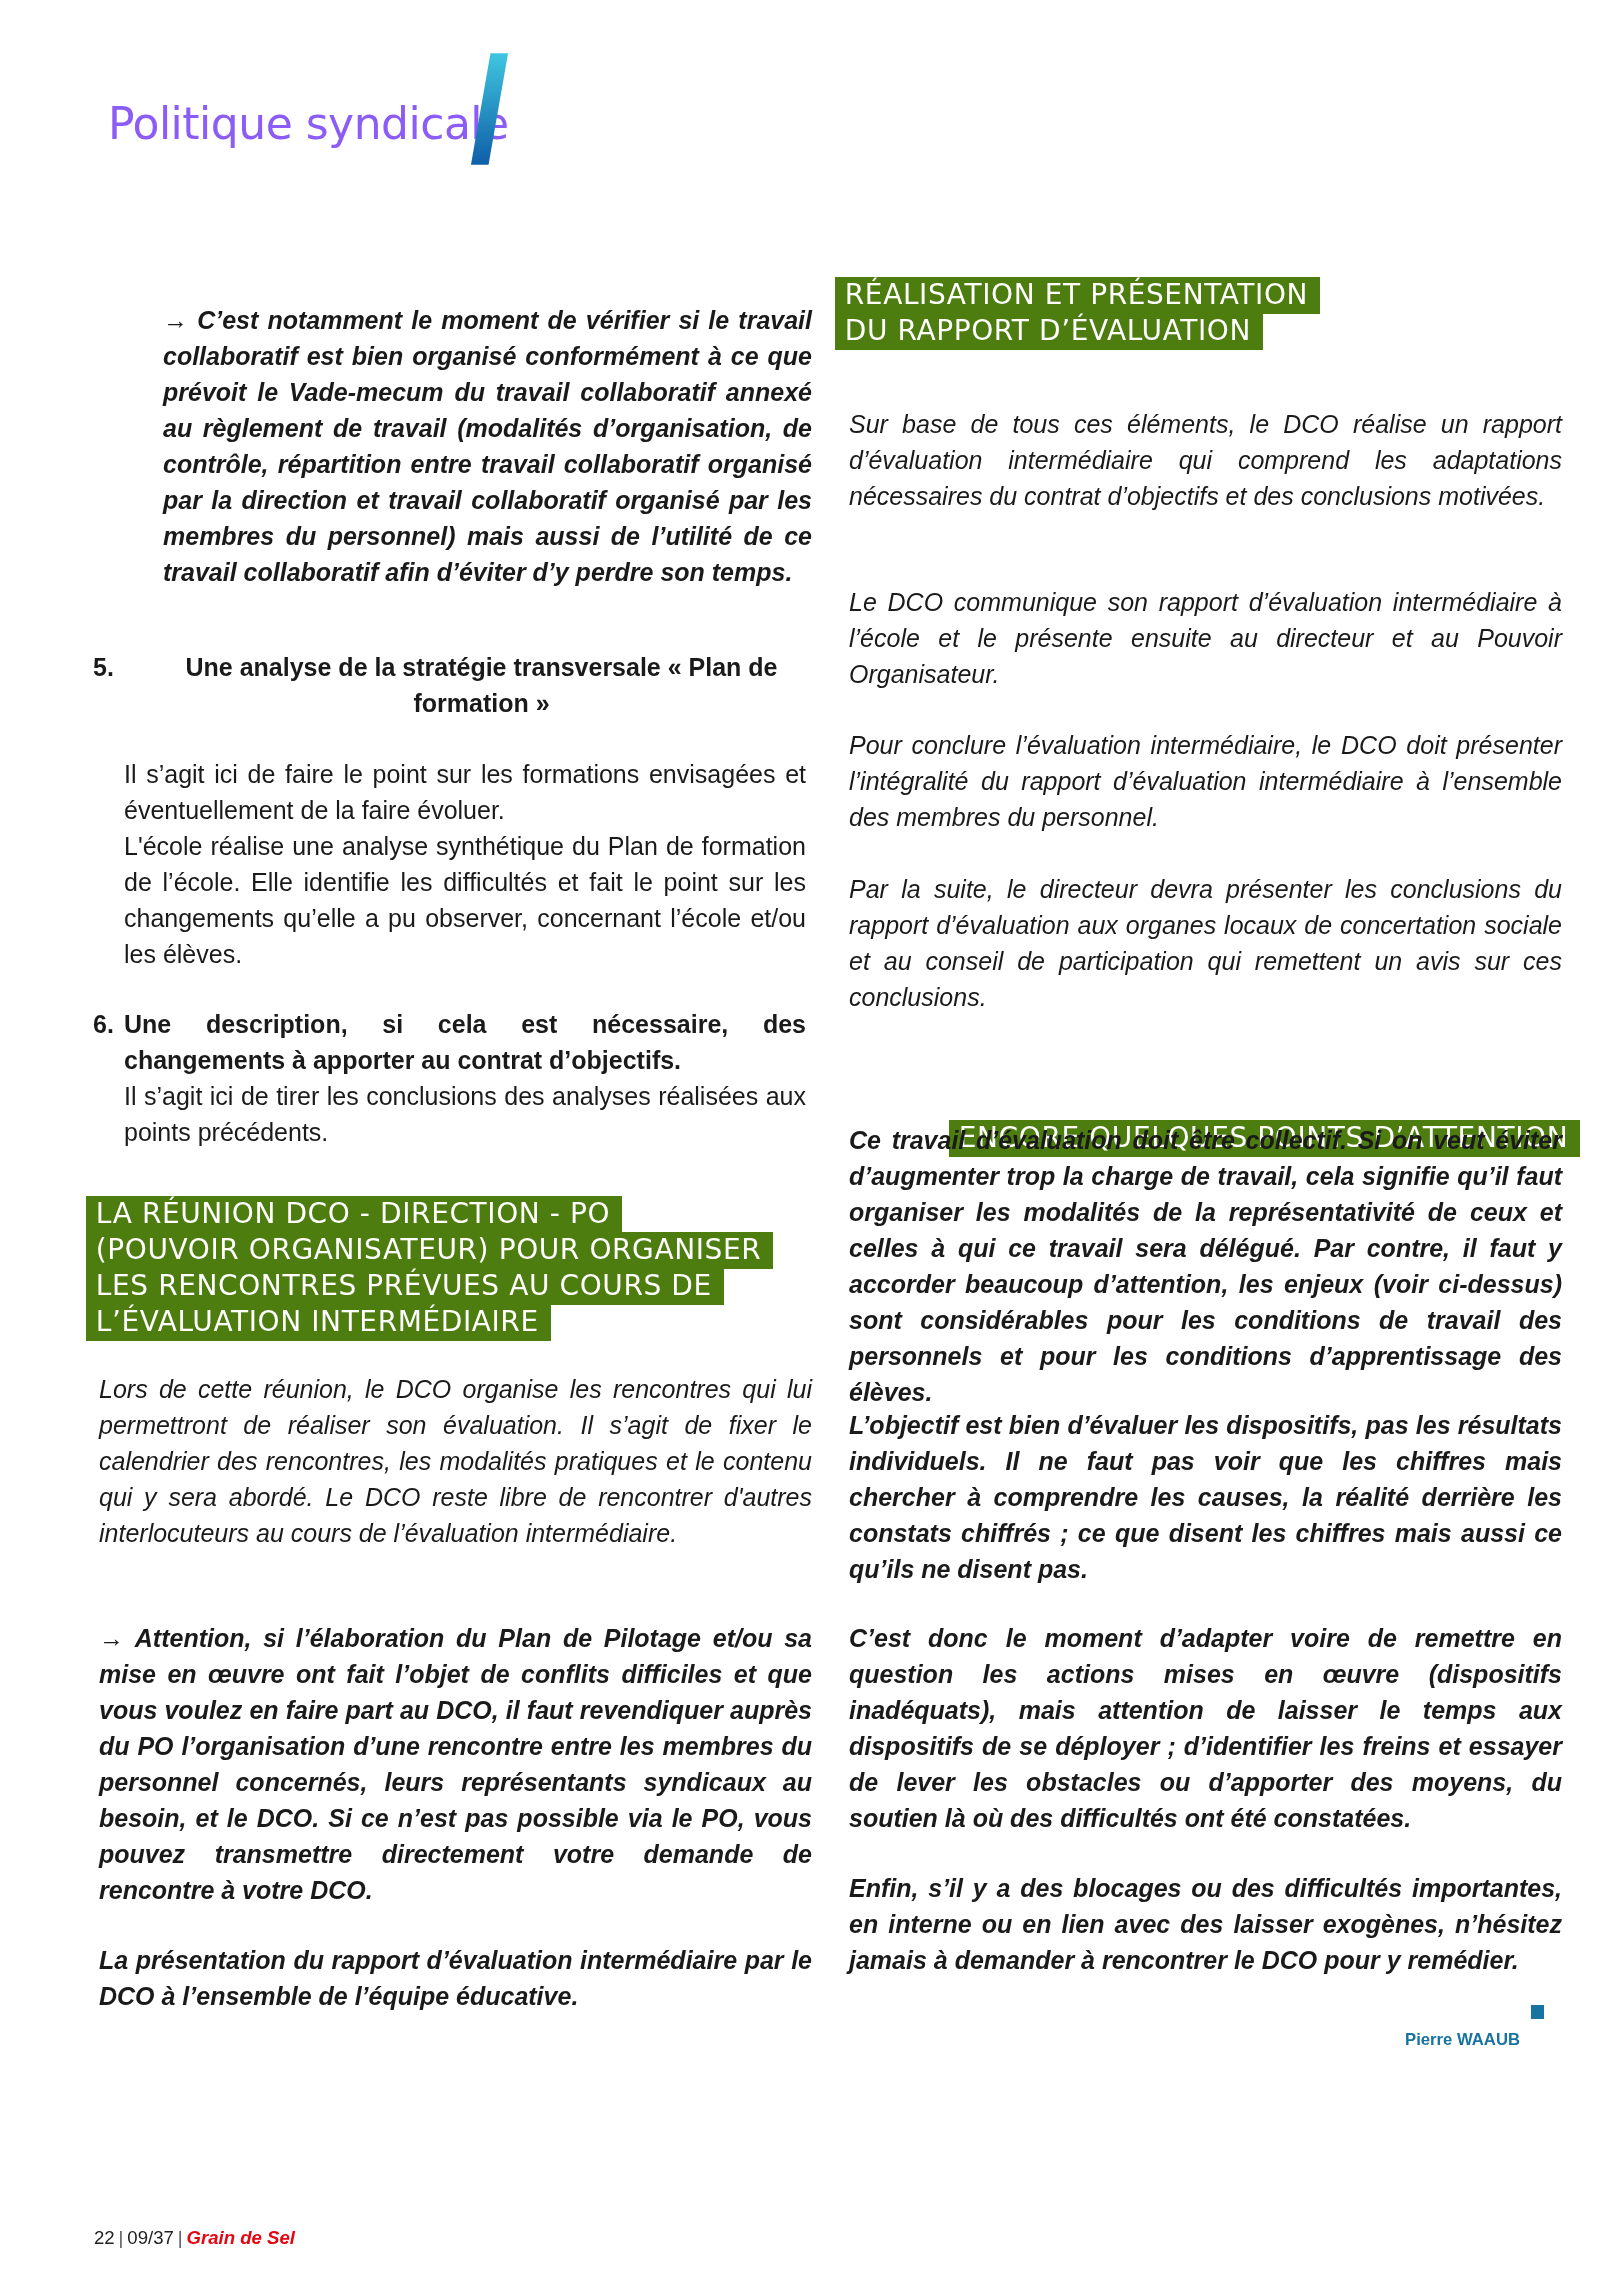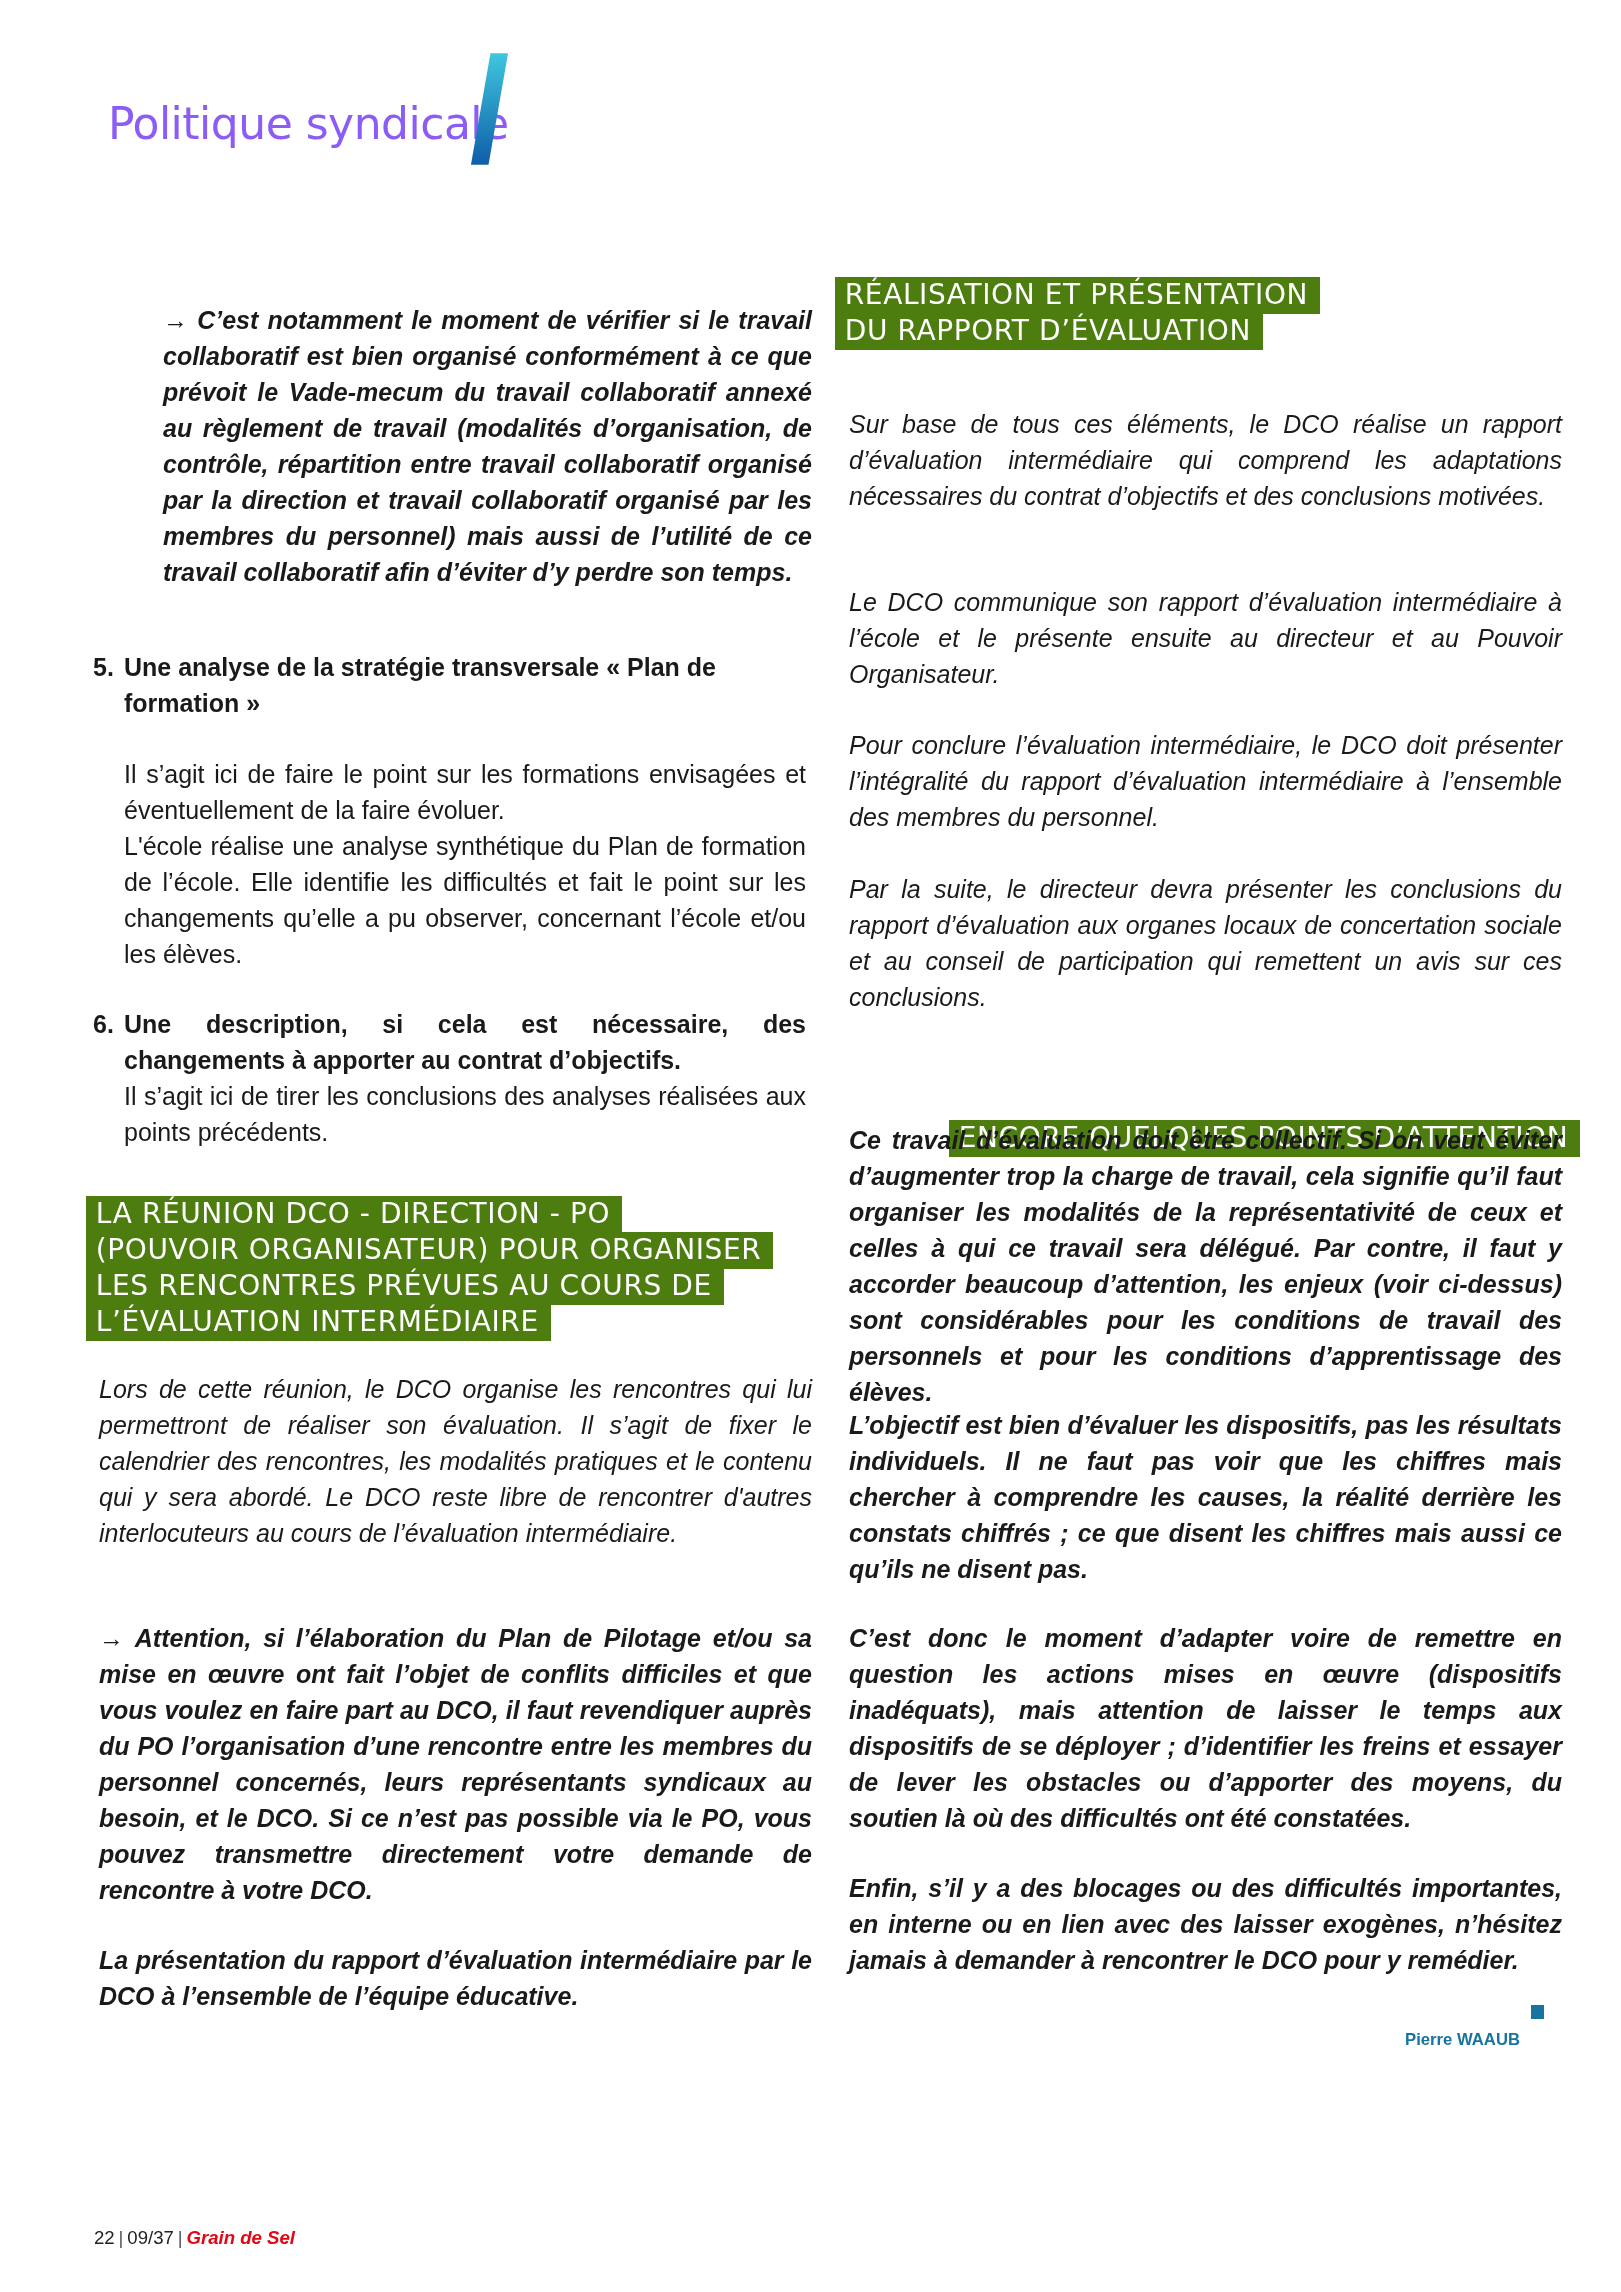--- a/index.html
+++ b/index.html
@@ -39,21 +39,21 @@
     </linearGradient>
   </defs>
   <polygon points="22,0 40,0 20,114 2,114" fill="url(#slashGrad)"></polygon>
 </svg>
 
 <p class="blk col-l-ind bold" style="top:296px;">→ C’est notamment le moment de vérifier si le travail collaboratif est bien organisé conformément à ce que prévoit le Vade-mecum du travail collaboratif annexé au règlement de travail (modalités d’organisation, de contrôle, répartition entre travail collaboratif organisé par la direction et travail collaboratif organisé par les membres du personnel) mais aussi de l’utilité de ce travail collaboratif afin d’éviter d’y perdre son temps.</p>
 
 <div class="list" style="top:649px;">
   <span class="num">5.</span>
   <div class="content">
-    <p class="bold" style="text-align:left;">
+    <p class="bold" style="text-align:center;margin-left:33px;">
       <span>Une analyse de la stratégie transversale « Plan de formation »</span>
     </p>
     <p style="margin-top:35px;">Il s’agit ici de faire le point sur les formations envisagées et éventuellement de la faire évoluer.</p>
     <p>L'école réalise une analyse synthétique du Plan de formation de l’école. Elle identifie les difficultés et fait le point sur les changements qu’elle a pu observer, concernant l’école et/ou les élèves.</p>
   </div>
 </div>
 
 <div class="list" style="top:1006px;">
   <span class="num">6.</span>
   <div class="content">

